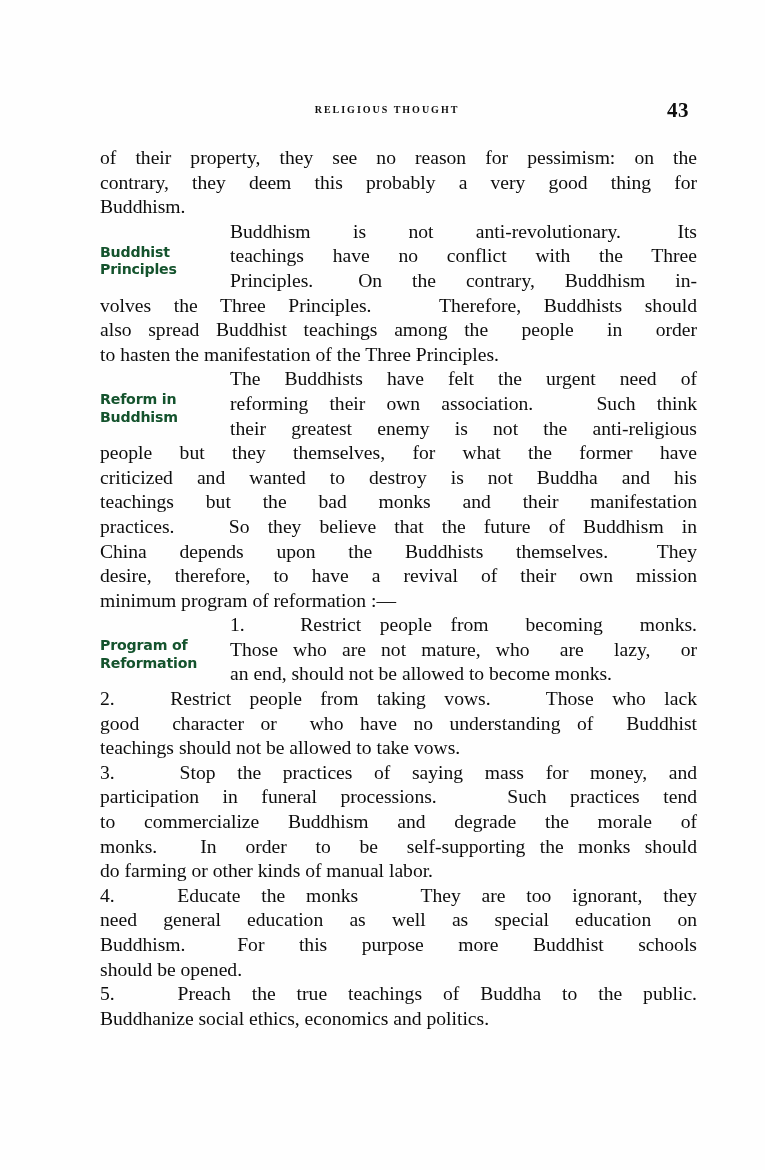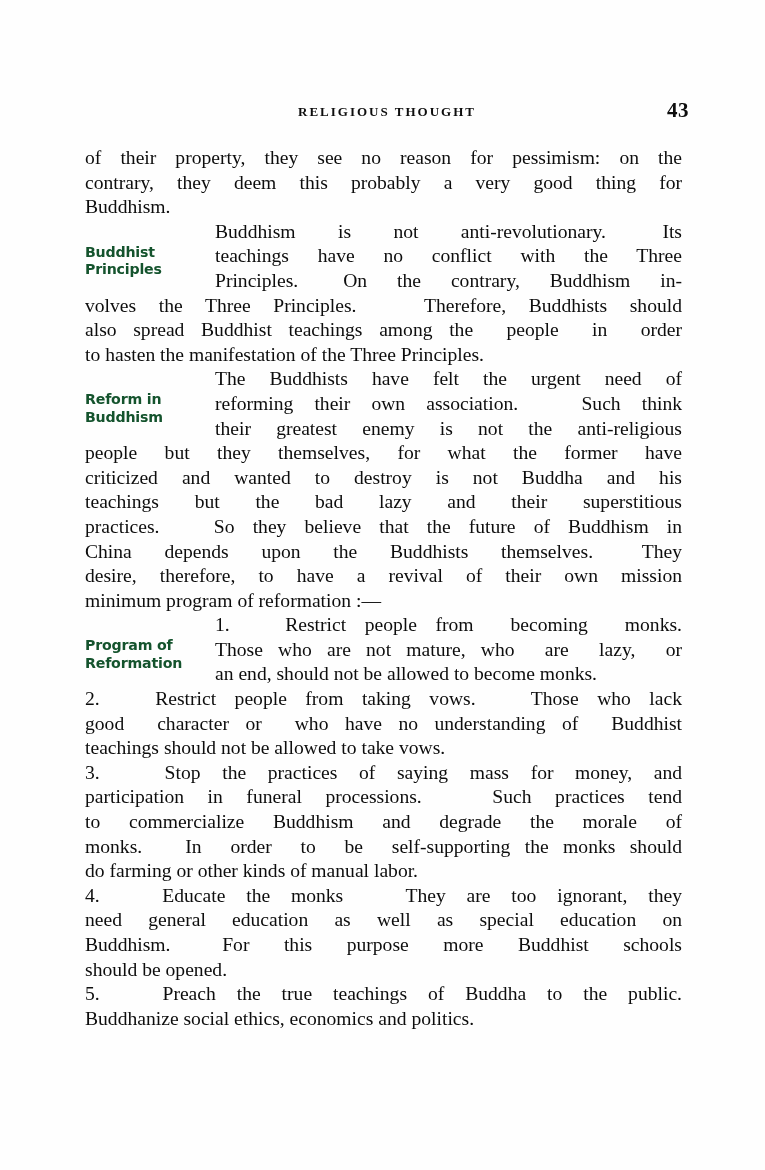--- a/index.html
+++ b/index.html
@@ -25,41 +25,41 @@
     top: 104px;
     left: 87px;
     width: 598px;
     height: 22px;
   }
   .head-title {
     position: absolute;
     left: 0;
     right: 0;
     text-align: center;
-    font-size: 13px;
+    font-size: 10px;
     font-weight: 700;
     letter-spacing: 2.0px;
     text-indent: 2.0px;
     font-family: "Liberation Serif", "DejaVu Serif", serif;
     white-space: nowrap;
   }
   .folio {
     position: absolute;
     right: -4px;
     top: -6px;
     font-size: 21px;
     font-weight: 700;
     letter-spacing: 0.5px;
   }
 
   
   .textblock {
     position: absolute;
     top: 146px;
-    left: 85px;
+    left: 100px;
     width: 597px;
     font-size: 19.6px;
     line-height: 24.6px;
   }
 
   .para {
     margin: 0;
     text-align: justify;
     text-align-last: left;
     -webkit-hyphens: none;
@@ -132,21 +132,21 @@
     <div class="para para-with-note">
       <div class="sidenote">
         <span>Reform in</span>
         <span>Buddhism</span>
       </div>
       <span class="ln">The Buddhists have felt the urgent need of</span>
       <span class="ln">reforming their own association.   Such think</span>
       <span class="ln">their greatest enemy is not the anti-religious</span>
       <span class="ln">people  but  they  themselves,  for  what  the  former  have</span>
       <span class="ln">criticized  and  wanted  to  destroy  is  not  Buddha  and  his</span>
-      <span class="ln">teachings  but  the  bad  lazy  and  their  superstitious</span>
+      <span class="ln">teachings  but  the  bad  monks  and  their  manifestation</span>
       <span class="ln">practices.   So they believe that the future of Buddhism in</span>
       <span class="ln">China  depends  upon  the  Buddhists  themselves.   They</span>
       <span class="ln">desire,  therefore,  to  have  a  revival  of  their  own  mission</span>
       <span class="ln last">minimum program of reformation :—</span>
     </div>
 
     <div class="para para-with-note">
       <div class="sidenote">
         <span>Program of</span>
         <span>Reformation</span>

